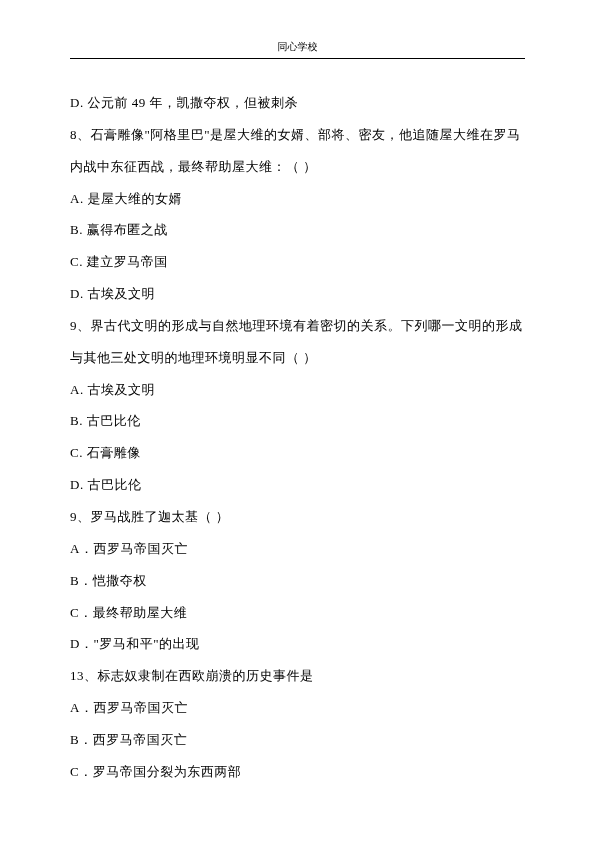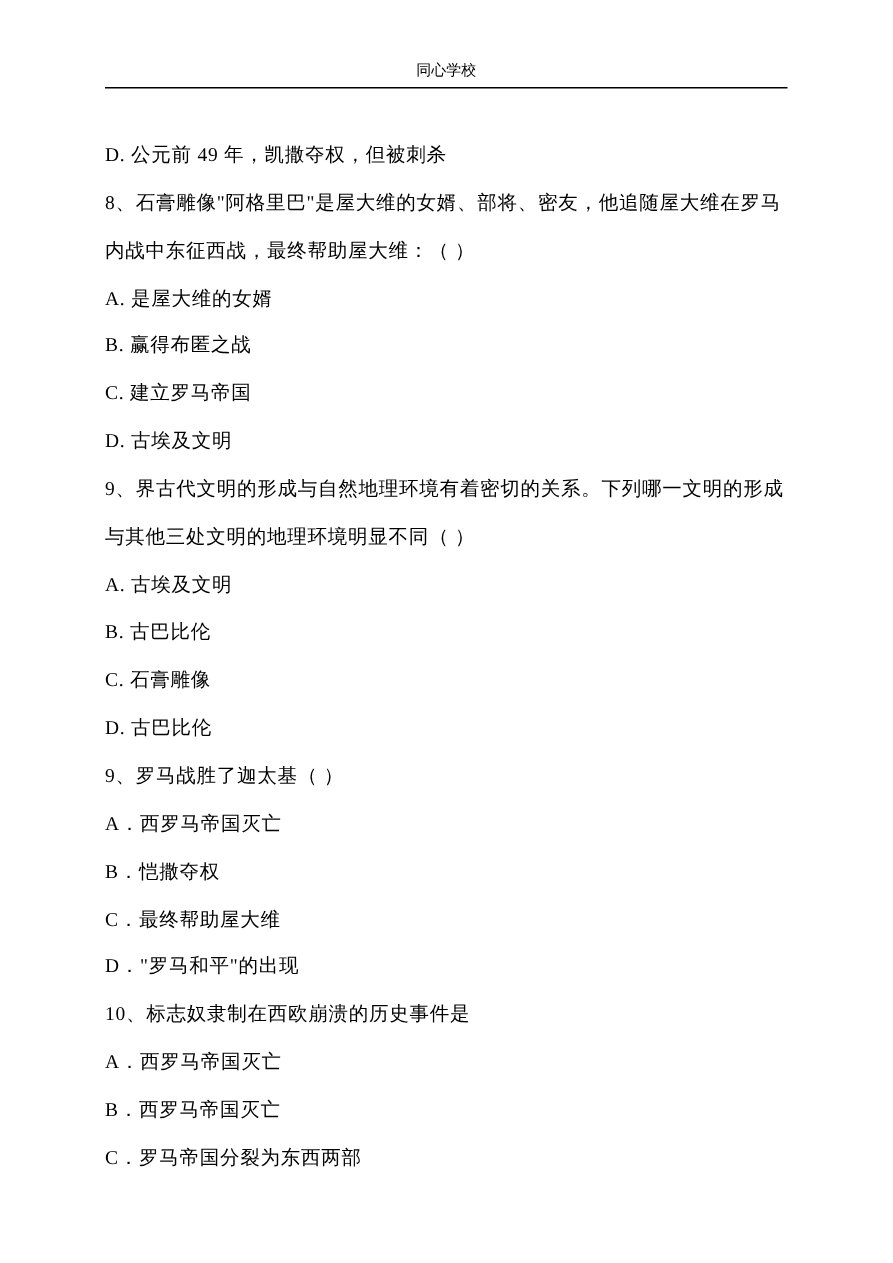--- a/index.html
+++ b/index.html
@@ -45,16 +45,16 @@
 <div class="line">B. 古巴比伦</div>
 <div class="line">C. 石膏雕像</div>
 <div class="line">D. 古巴比伦</div>
 
 <div class="line"><span class="q-num">9</span><span>罗马战胜了迦太基（   ）</span></div>
 <div class="line">A．西罗马帝国灭亡</div>
 <div class="line">B．恺撒夺权</div>
 <div class="line">C．最终帮助屋大维</div>
 <div class="line">D．"罗马和平"的出现</div>
 
-<div class="line"><span class="q-num">10</span><span>标志奴隶制在西欧崩溃的历史事件是</span></div>
+<div class="line"><span class="q-num">13</span><span>标志奴隶制在西欧崩溃的历史事件是</span></div>
 <div class="line">A．西罗马帝国灭亡</div>
 <div class="line">B．西罗马帝国灭亡</div>
 <div class="line">C．罗马帝国分裂为东西两部</div>
 
 </body></html>

